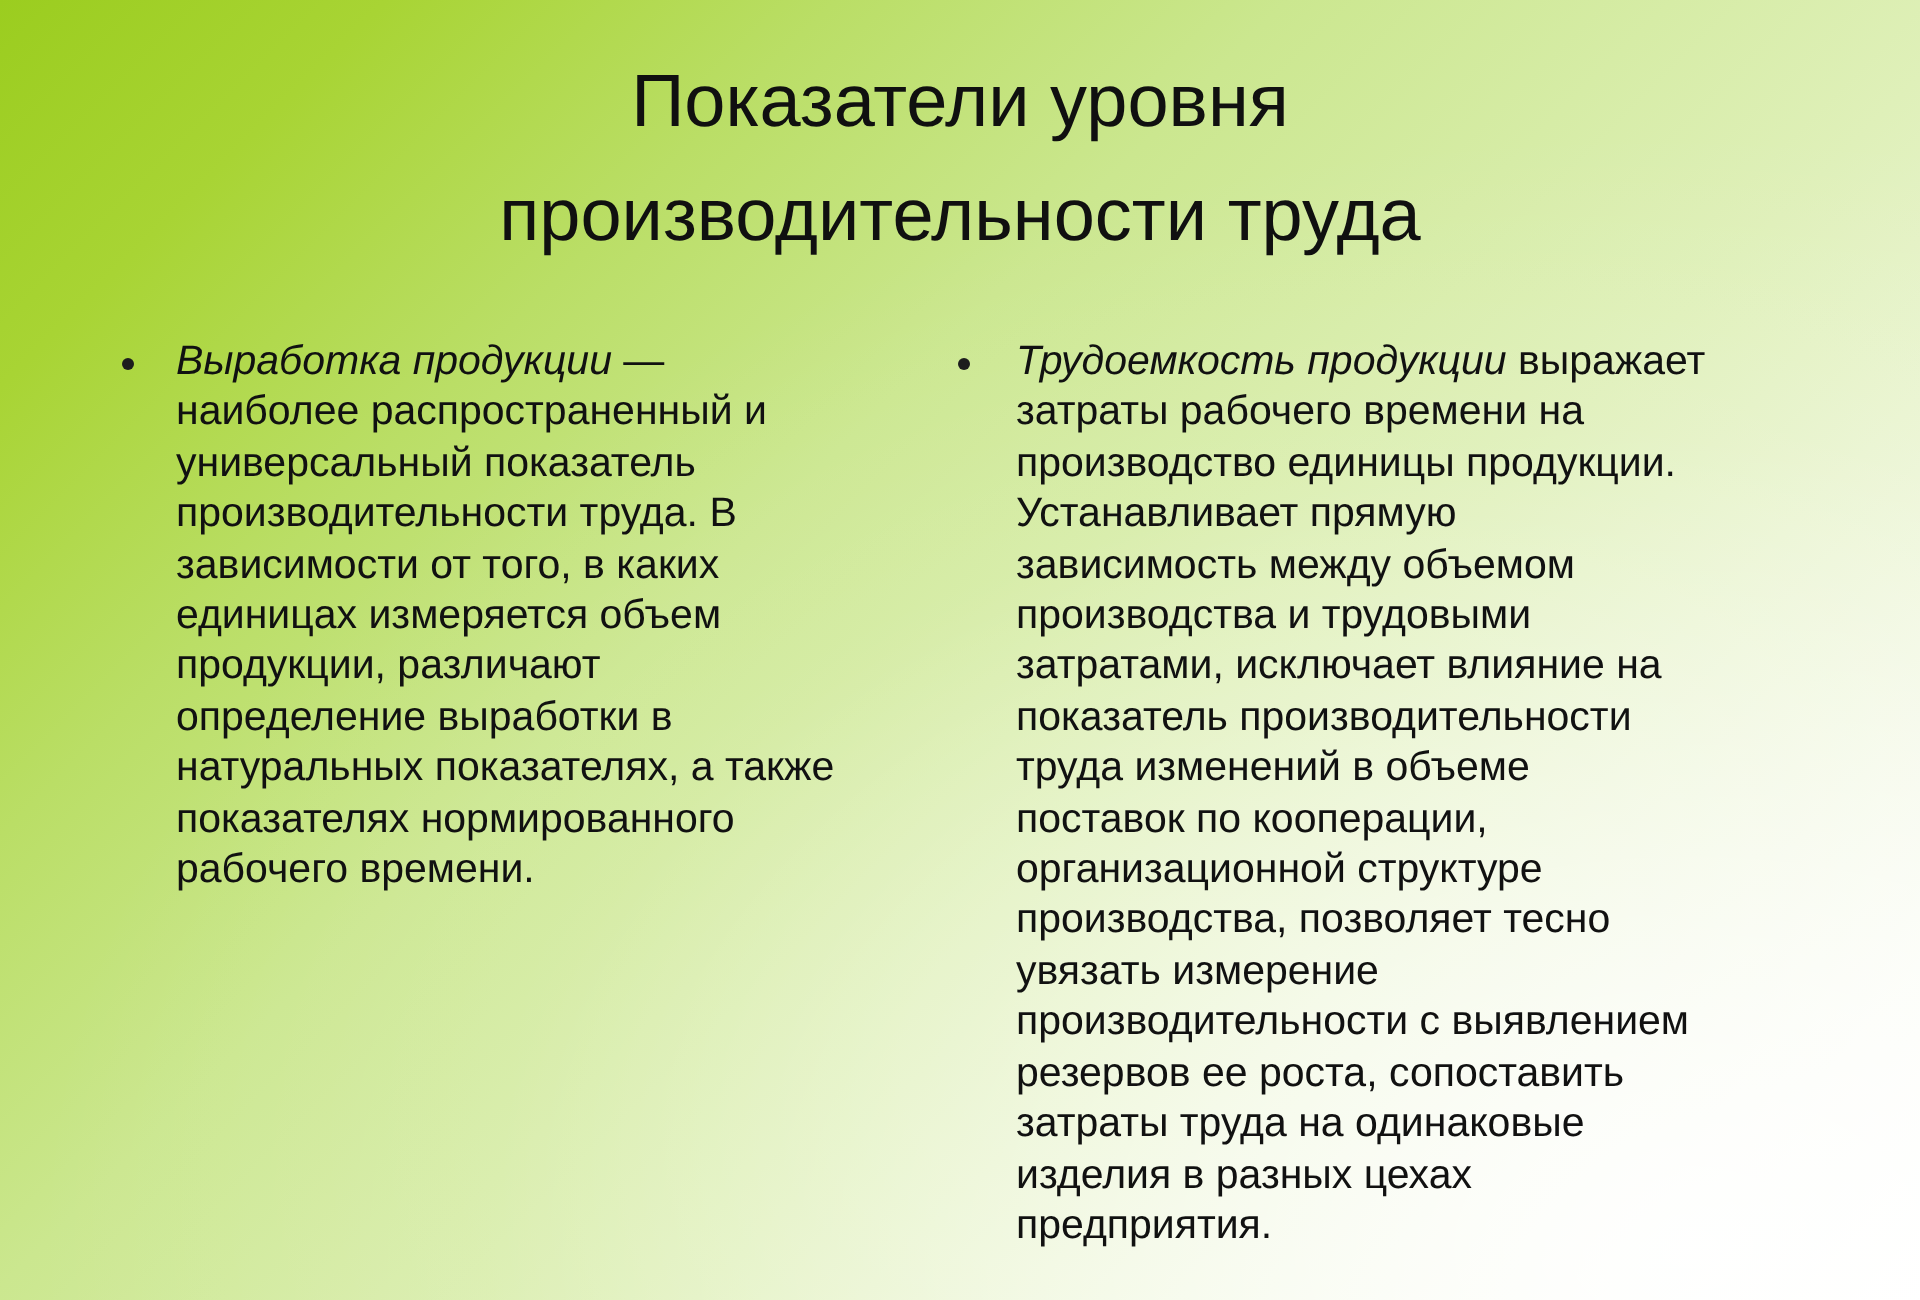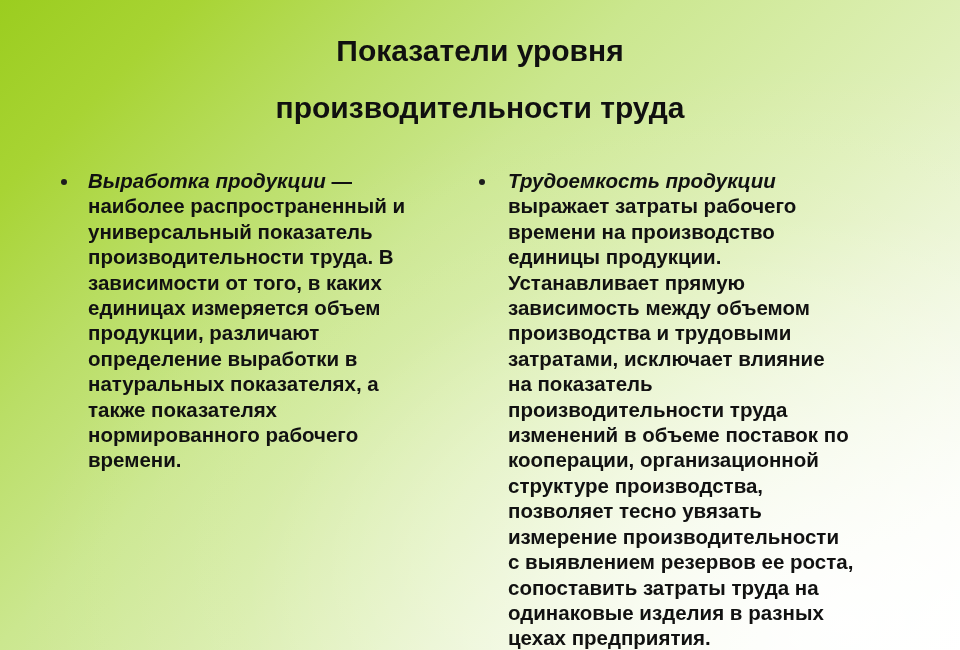--- a/index.html
+++ b/index.html
@@ -53,41 +53,40 @@
   }
 
   
   .slide-title {
     position: absolute;
     left: 0;
     top: 22px;
     width: 960px;
     text-align: center;
     color: #101010;
-    font-size: 30px;
+    font-size: 37px;
     line-height: 57px;
-    font-weight: bold;
+    font-weight: normal;
     letter-spacing: 0px;
     white-space: pre-line;
   }
 
   
   .body-col {
     position: absolute;
     color: #111111;
     font-size: 20.5px;
     line-height: 25.4px;
   }
   .col-left  { left: 52px;  top: 168px; width: 372px; }
   .col-right { left: 472px; top: 168px; width: 382px; }
 
   .bullet-item {
     position: relative;
     padding-left: 36px;
-    font-weight: bold;
   }
   .bullet-dot {
     position: absolute;
     left: 9px;
     top: 11px;
     width: 6px;
     height: 6px;
     border-radius: 50%;
     background: #1d1d1d;
   }

